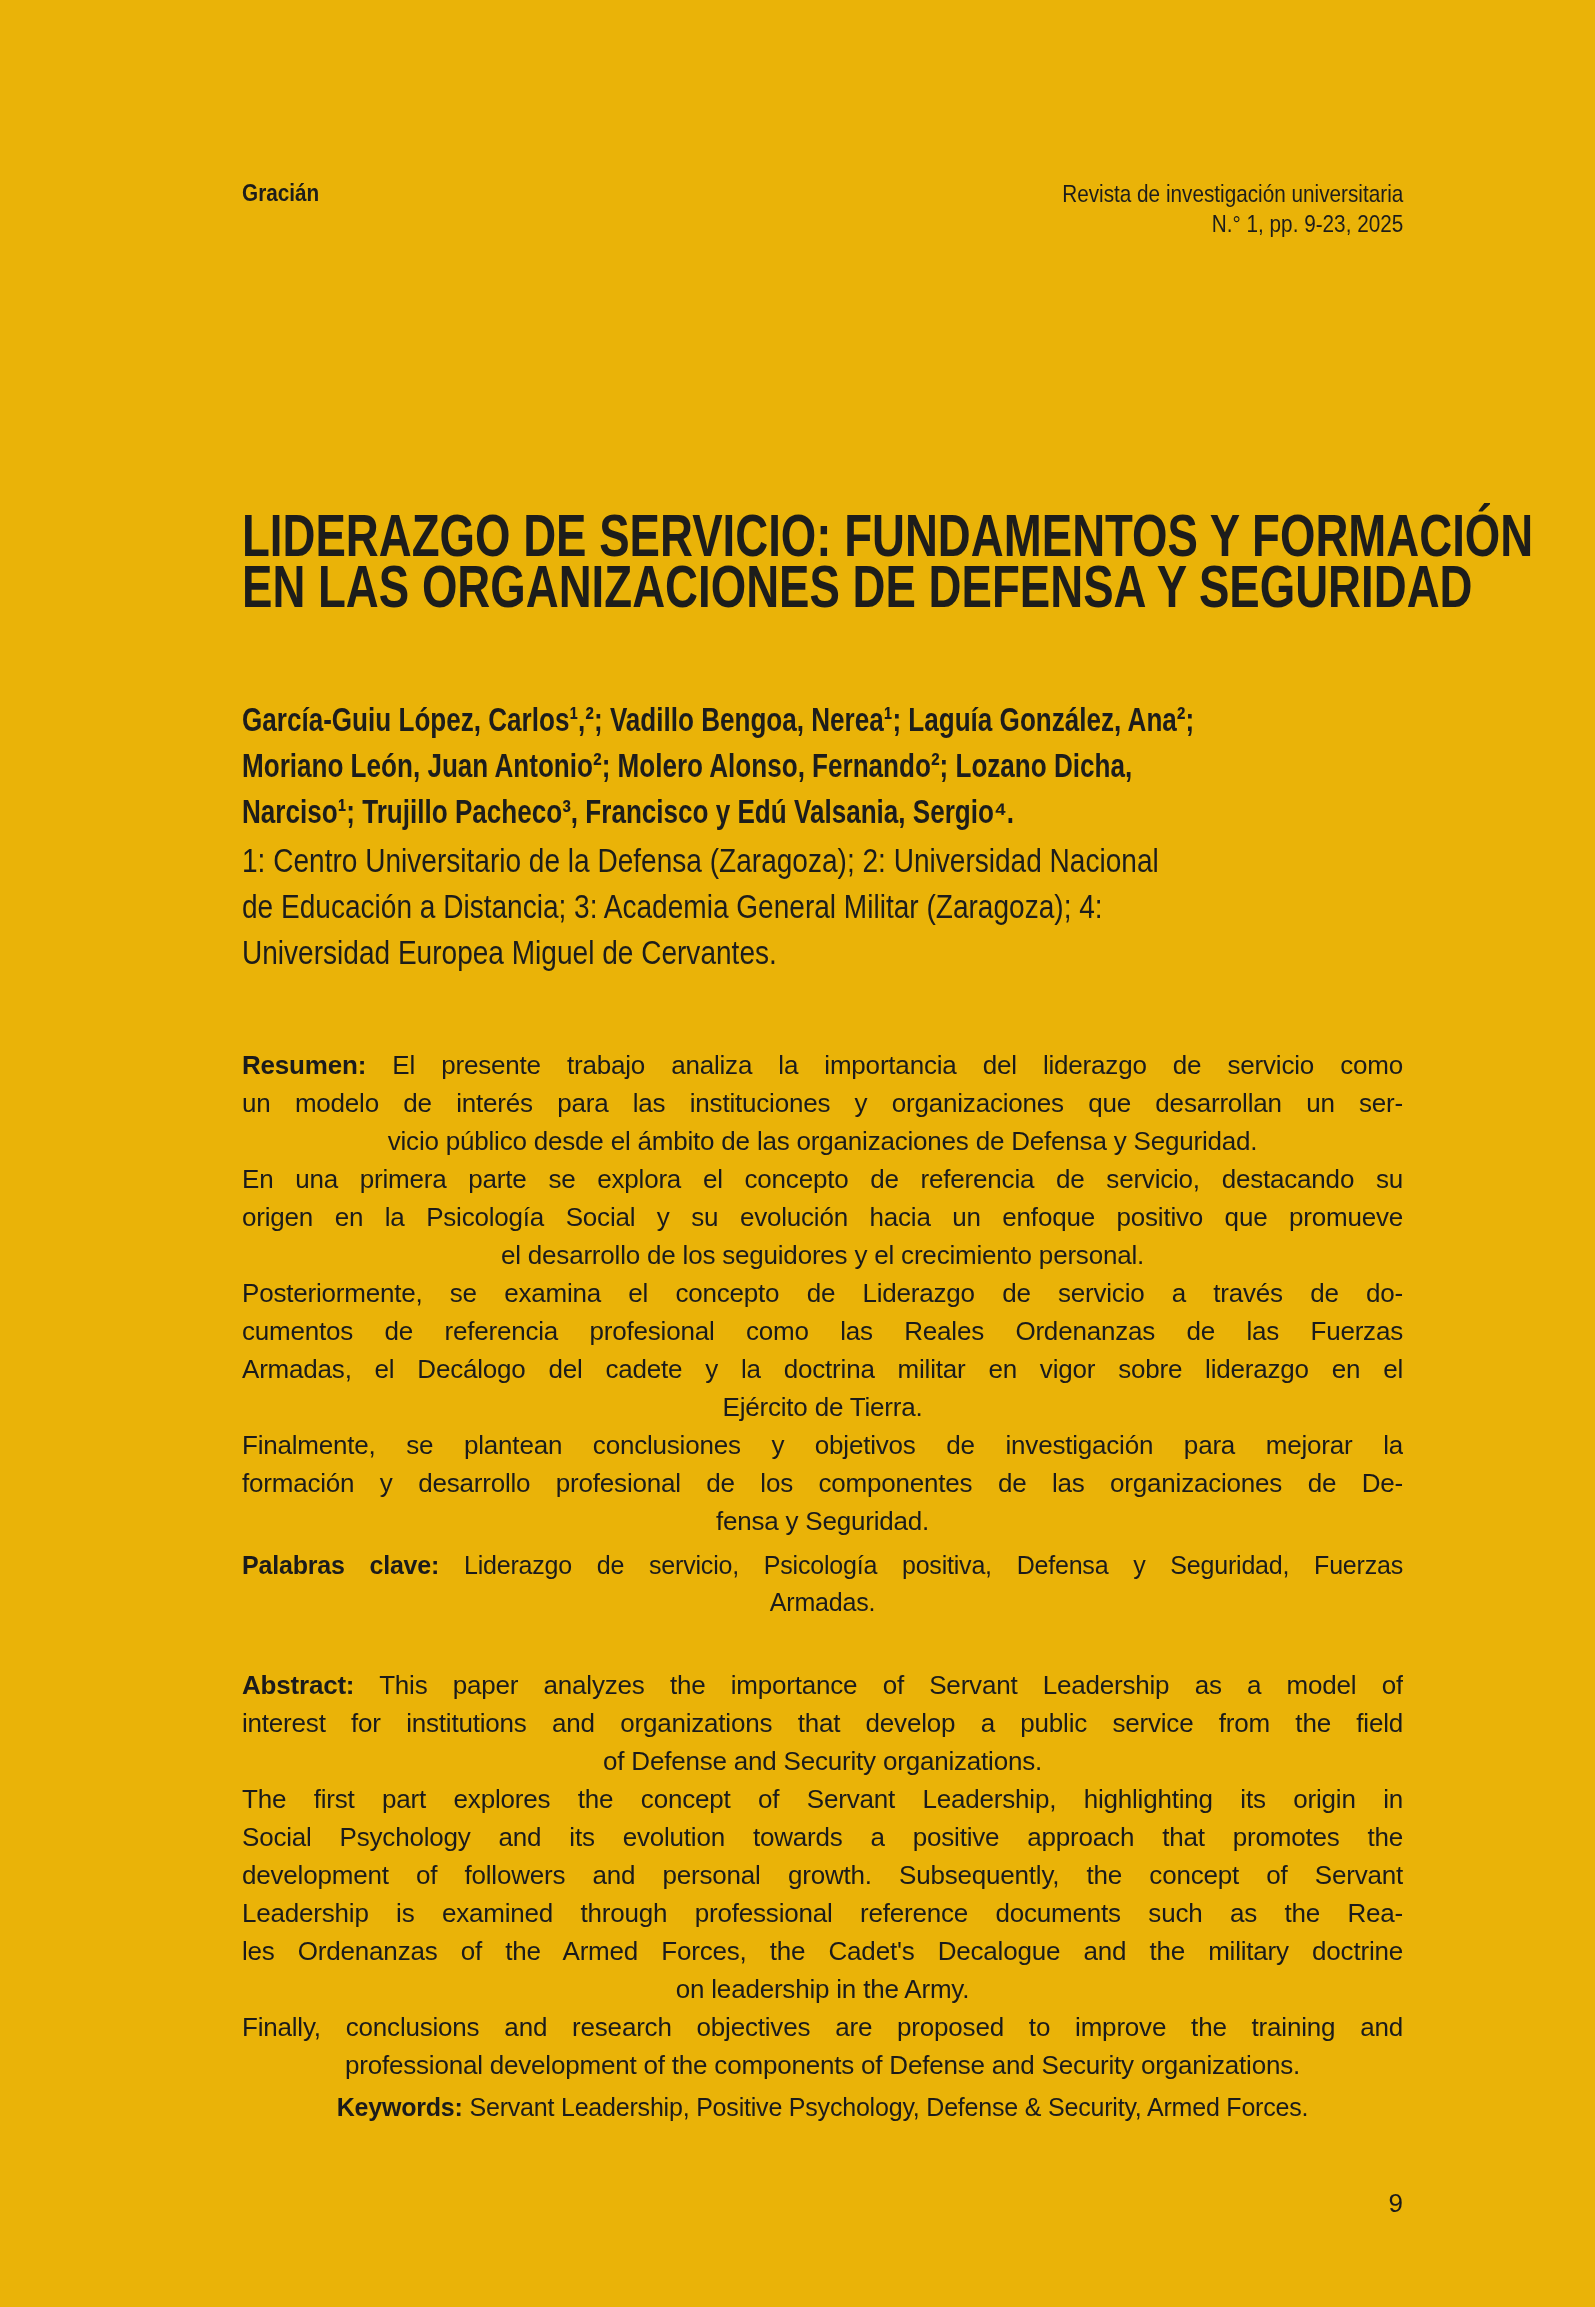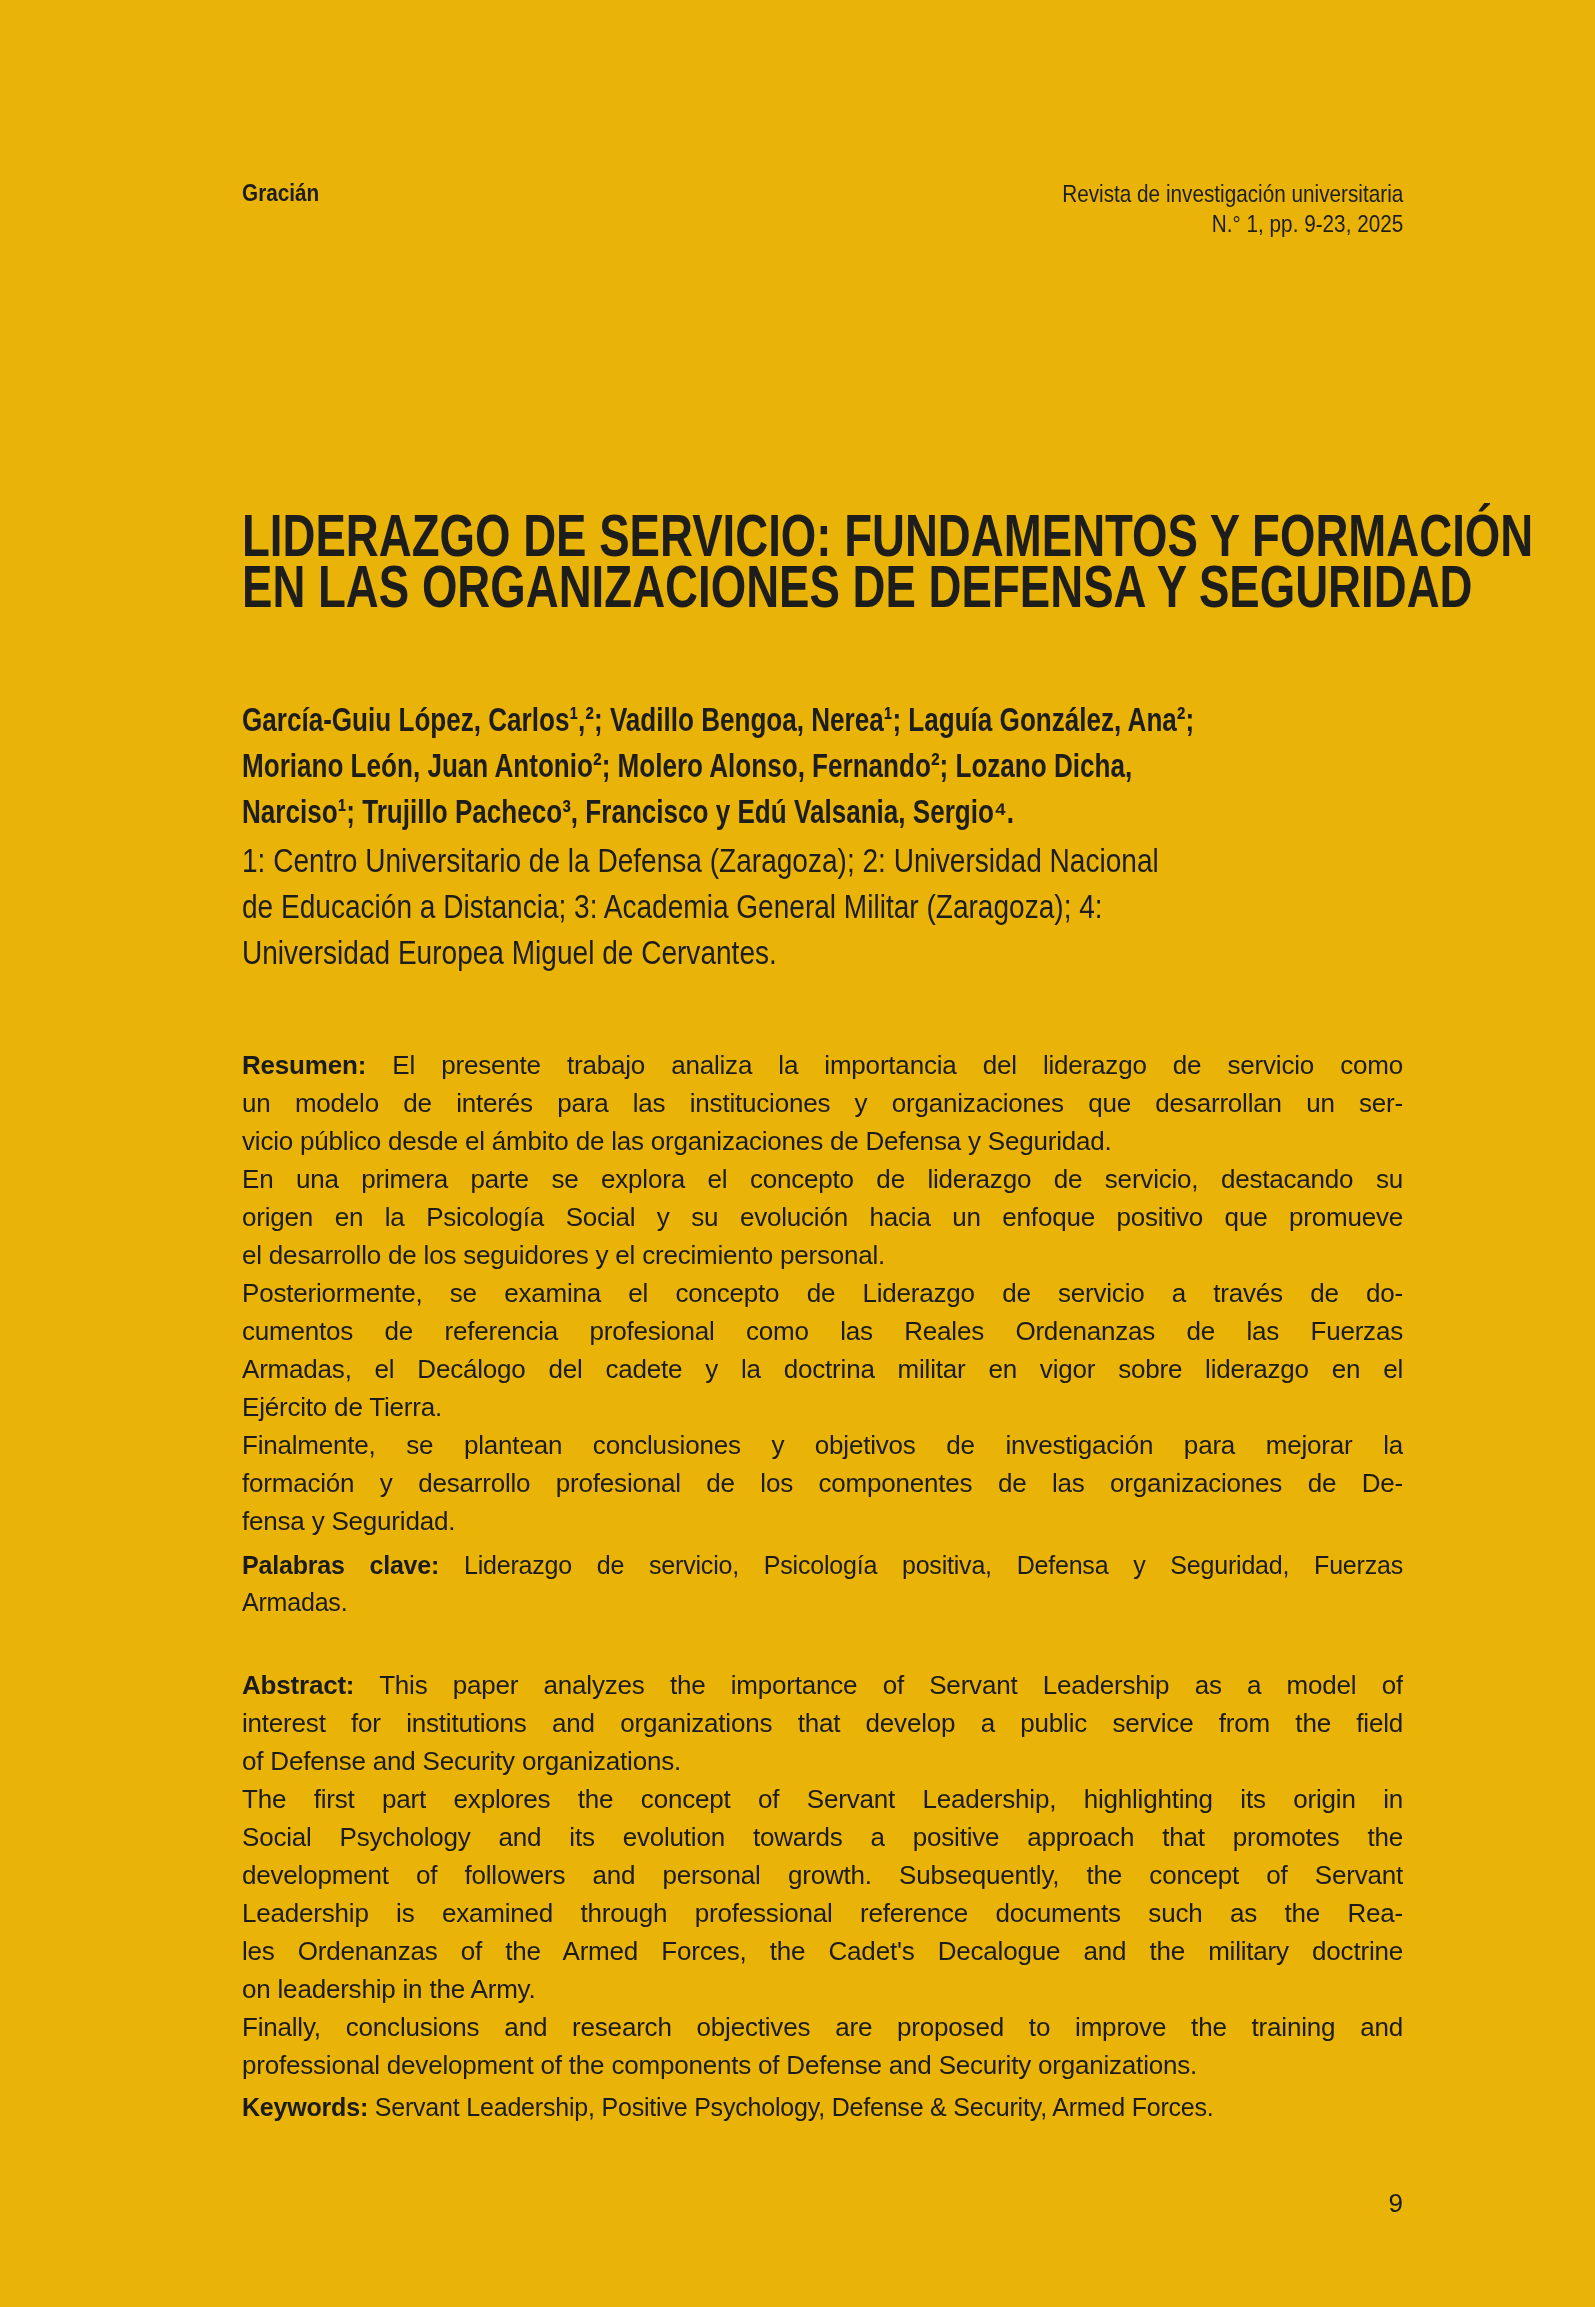--- a/index.html
+++ b/index.html
@@ -66,21 +66,21 @@
     position:absolute; left:242px; width:1161px;
     color:#1b1b1b; letter-spacing:-0.2px;
   }
   .body-block .line {
     height:38px; line-height:38px; overflow:hidden;
   }
   .body-block .line.j { text-align:justify; }
   .body-block .line.j::after {
     content:""; display:inline-block; width:100%; height:0; vertical-align:top;
   }
-  .body-block .line.last { text-align:left; }
+  .body-block .line.last { text-align:center; }
   .body-block b { font-weight:700; }
 
   #resumen  { top:1046px; font-size:26px; }
   #palabras { top:1547px; font-size:25px; }
   #palabras .line { height:37px; line-height:37px; }
   #abstract { top:1666px; font-size:26px; }
   #keywords { top:2089px; font-size:25px; }
   #keywords .line { height:37px; line-height:37px; }
 
   
@@ -115,21 +115,21 @@
   <div class="affil-block">
       <div class="line">1: Centro Universitario de la Defensa (Zaragoza); 2: Universidad Nacional</div>
       <div class="line">de Educación a Distancia; 3: Academia General Militar (Zaragoza); 4:</div>
       <div class="line">Universidad Europea Miguel de Cervantes.</div>
     </div>
 
   <div id="resumen" class="body-block">
       <div class="line j"><b>Resumen:</b> El presente trabajo analiza la importancia del liderazgo de servicio como</div>
       <div class="line j">un modelo de interés para las instituciones y organizaciones que desarrollan un ser-</div>
       <div class="line last">vicio público desde el ámbito de las organizaciones de Defensa y Seguridad.</div>
-      <div class="line j">En una primera parte se explora el concepto de liderazgo de servicio, destacando su</div>
+      <div class="line j">En una primera parte se explora el concepto de referencia de servicio, destacando su</div>
       <div class="line j">origen en la Psicología Social y su evolución hacia un enfoque positivo que promueve</div>
       <div class="line last">el desarrollo de los seguidores y el crecimiento personal.</div>
       <div class="line j">Posteriormente, se examina el concepto de Liderazgo de servicio a través de do-</div>
       <div class="line j">cumentos de referencia profesional como las Reales Ordenanzas de las Fuerzas</div>
       <div class="line j">Armadas, el Decálogo del cadete y la doctrina militar en vigor sobre liderazgo en el</div>
       <div class="line last">Ejército de Tierra.</div>
       <div class="line j">Finalmente, se plantean conclusiones y objetivos de investigación para mejorar la</div>
       <div class="line j">formación y desarrollo profesional de los componentes de las organizaciones de De-</div>
       <div class="line last">fensa y Seguridad.</div>
     </div>

